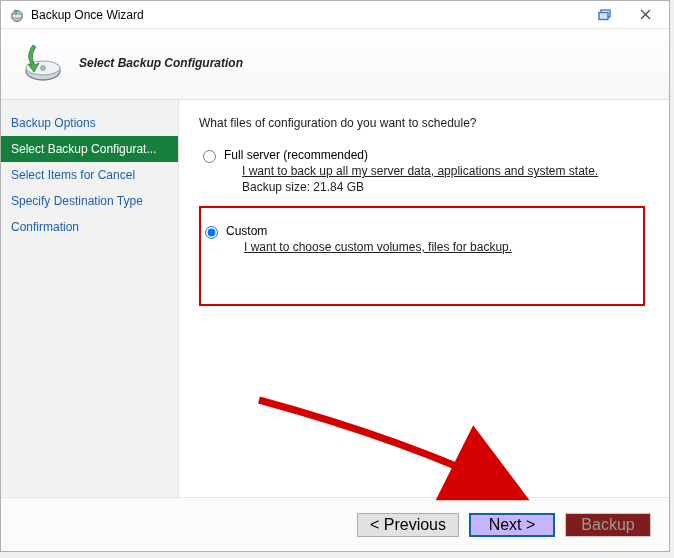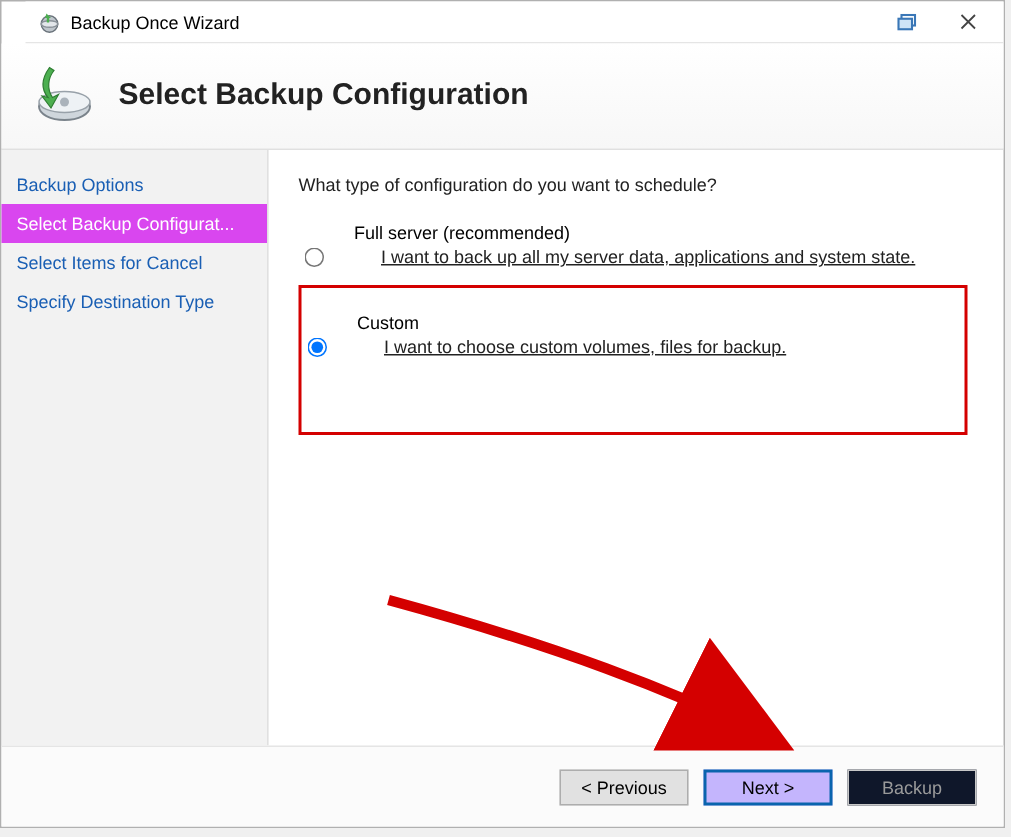--- a/index.html
+++ b/index.html
@@ -20,73 +20,72 @@
       flex-direction: column;
       position: relative;
     }
     .titlebar {
       height: 28px;
       background: #fff;
       display: flex;
       align-items: center;
       padding: 0 4px 0 8px;
       border-bottom: 1px solid #e5e5e5;
-      margin-left: 16px;
     }
     .titlebar .app-icon { width: 16px; height: 16px; margin-right: 6px; }
     .titlebar .title { flex: 1; color: #000; font-size: 12px; }
     .titlebar .win-ctrl { display: flex; gap: 0; }
     .titlebar .ctrl {
       width: 40px; height: 24px;
       display: flex; align-items: center; justify-content: center;
       color: #555;
     }
     .header {
       display: flex;
       align-items: center;
       gap: 16px;
       padding: 12px 18px 14px 18px;
       background: linear-gradient(#ffffff, #f7f7f7);
       border-bottom: 1px solid #e0e0e0;
     }
     .header .wiz-icon { width: 44px; height: 44px; }
-    .header h1 { font-size: 20px; font-weight: 700; color: #222; }
+    .header h1 { font-size: 12px; font-weight: 700; color: #222; font-style: italic; }
     .body {
       flex: 1;
       display: flex;
       min-height: 0;
     }
     .sidebar {
       width: 178px;
       background: #f2f2f2;
       border-right: 1px solid #e0e0e0;
       padding-top: 10px;
     }
     .sidebar .step {
       padding: 6px 10px;
       color: #1a5fb4;
       white-space: nowrap;
       overflow: hidden;
       text-overflow: ellipsis;
       cursor: pointer;
     }
     .sidebar .step.selected {
-      background: #d946ef;
+      background: #15803d;
       color: #fff;
     }
     .content {
       flex: 1;
       padding: 16px 20px 0 20px;
       position: relative;
     }
     .prompt { color: #222; margin-bottom: 14px; }
     .opt {
       display: flex;
-      align-items: flex-end;
-      gap: 20px;
+      align-items: flex-start;
+      gap: 8px;
       padding: 4px 8px 4px 4px;
       margin-bottom: 8px;
     }
     .opt input[type=radio] {
       margin-top: 2px;
     }
     .opt .texts .label { color: #000; }
     .opt .texts .desc { color: #222; margin-top: 2px; margin-left: 18px; text-decoration: underline; }
     .opt .texts .size { color: #222; margin-top: 2px; margin-left: 18px; }
     .opt.custom {
@@ -104,30 +103,30 @@
       border-top: 1px solid #e5e5e5;
       background: #fbfbfb;
     }
     .btn {
       min-width: 86px;
       height: 24px;
       padding: 0 12px;
       background: #e1e1e1;
       border: 1px solid #adadad;
       color: #000;
-      font-size: 12px;
+      font-size: 16px;
       cursor: pointer;
     }
     .btn.default {
       border: 2px solid #0a64ad;
       background: #c4b5fd;
     }
     .btn:disabled {
       color: #9a9a9a;
-      background: #0f172a;
+      background: #7f1d1d;
       border-color: #c8c8c8;
       cursor: default;
     }
     
     .arrow {
       position: absolute;
       pointer-events: none;
     }
   </style>
 </head>
@@ -170,30 +169,32 @@
     </span>
     <h1>Select Backup Configuration</h1>
   </div>
 
   <div class="body">
     <div class="sidebar">
       <div class="step">Backup Options</div>
       <div class="step selected">Select Backup Configurat...</div>
       <div class="step">Select Items for Cancel</div>
       <div class="step">Specify Destination Type</div>
+      <div class="step">Confirmation</div>
     </div>
 
     <div class="content">
-      <div class="prompt">What type of configuration do you want to schedule?</div>
+      <div class="prompt">What files of configuration do you want to schedule?</div>
 
       <label class="opt">
         <input type="radio" name="cfg" style="">
         <div class="texts">
           <div class="label">Full server (recommended)</div>
           <div class="desc">I want to back up all my server data, applications and system state.</div>
+          <div class="size">Backup size: 21.84 GB</div>
         </div>
       </label>
 
       <label class="opt custom">
         <input type="radio" name="cfg" checked="" style="">
         <div class="texts">
           <div class="label">Custom</div>
           <div class="desc">I want to choose custom volumes, files for backup.</div>
         </div>
       </label>

